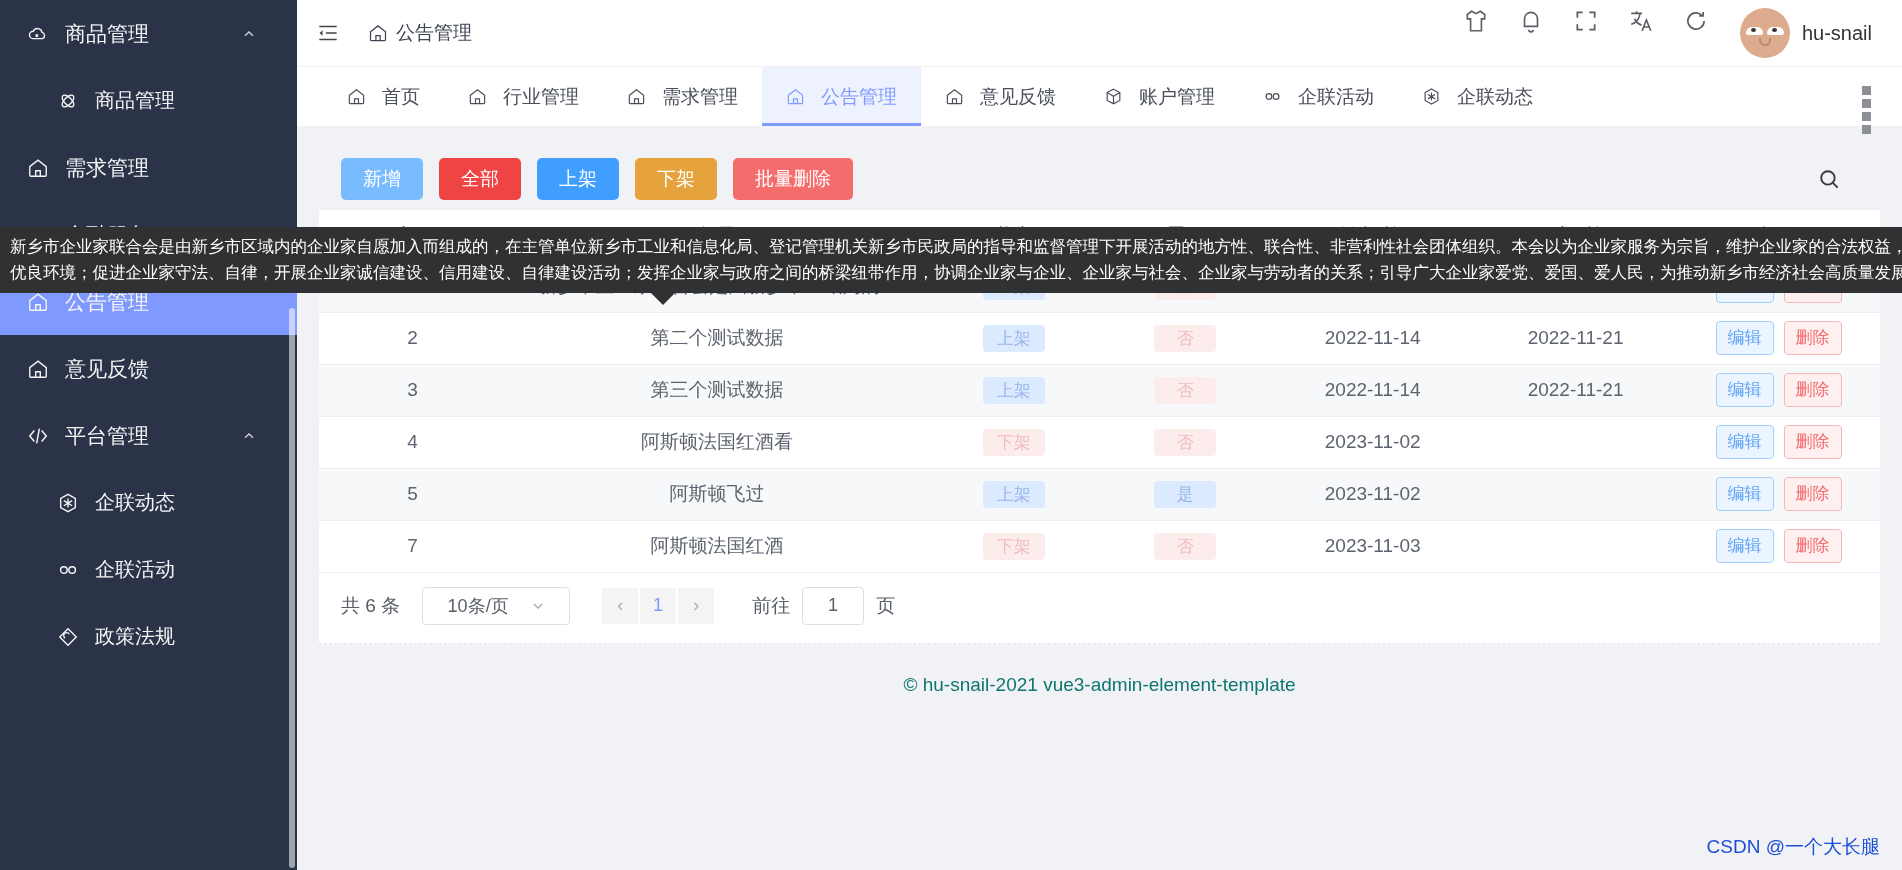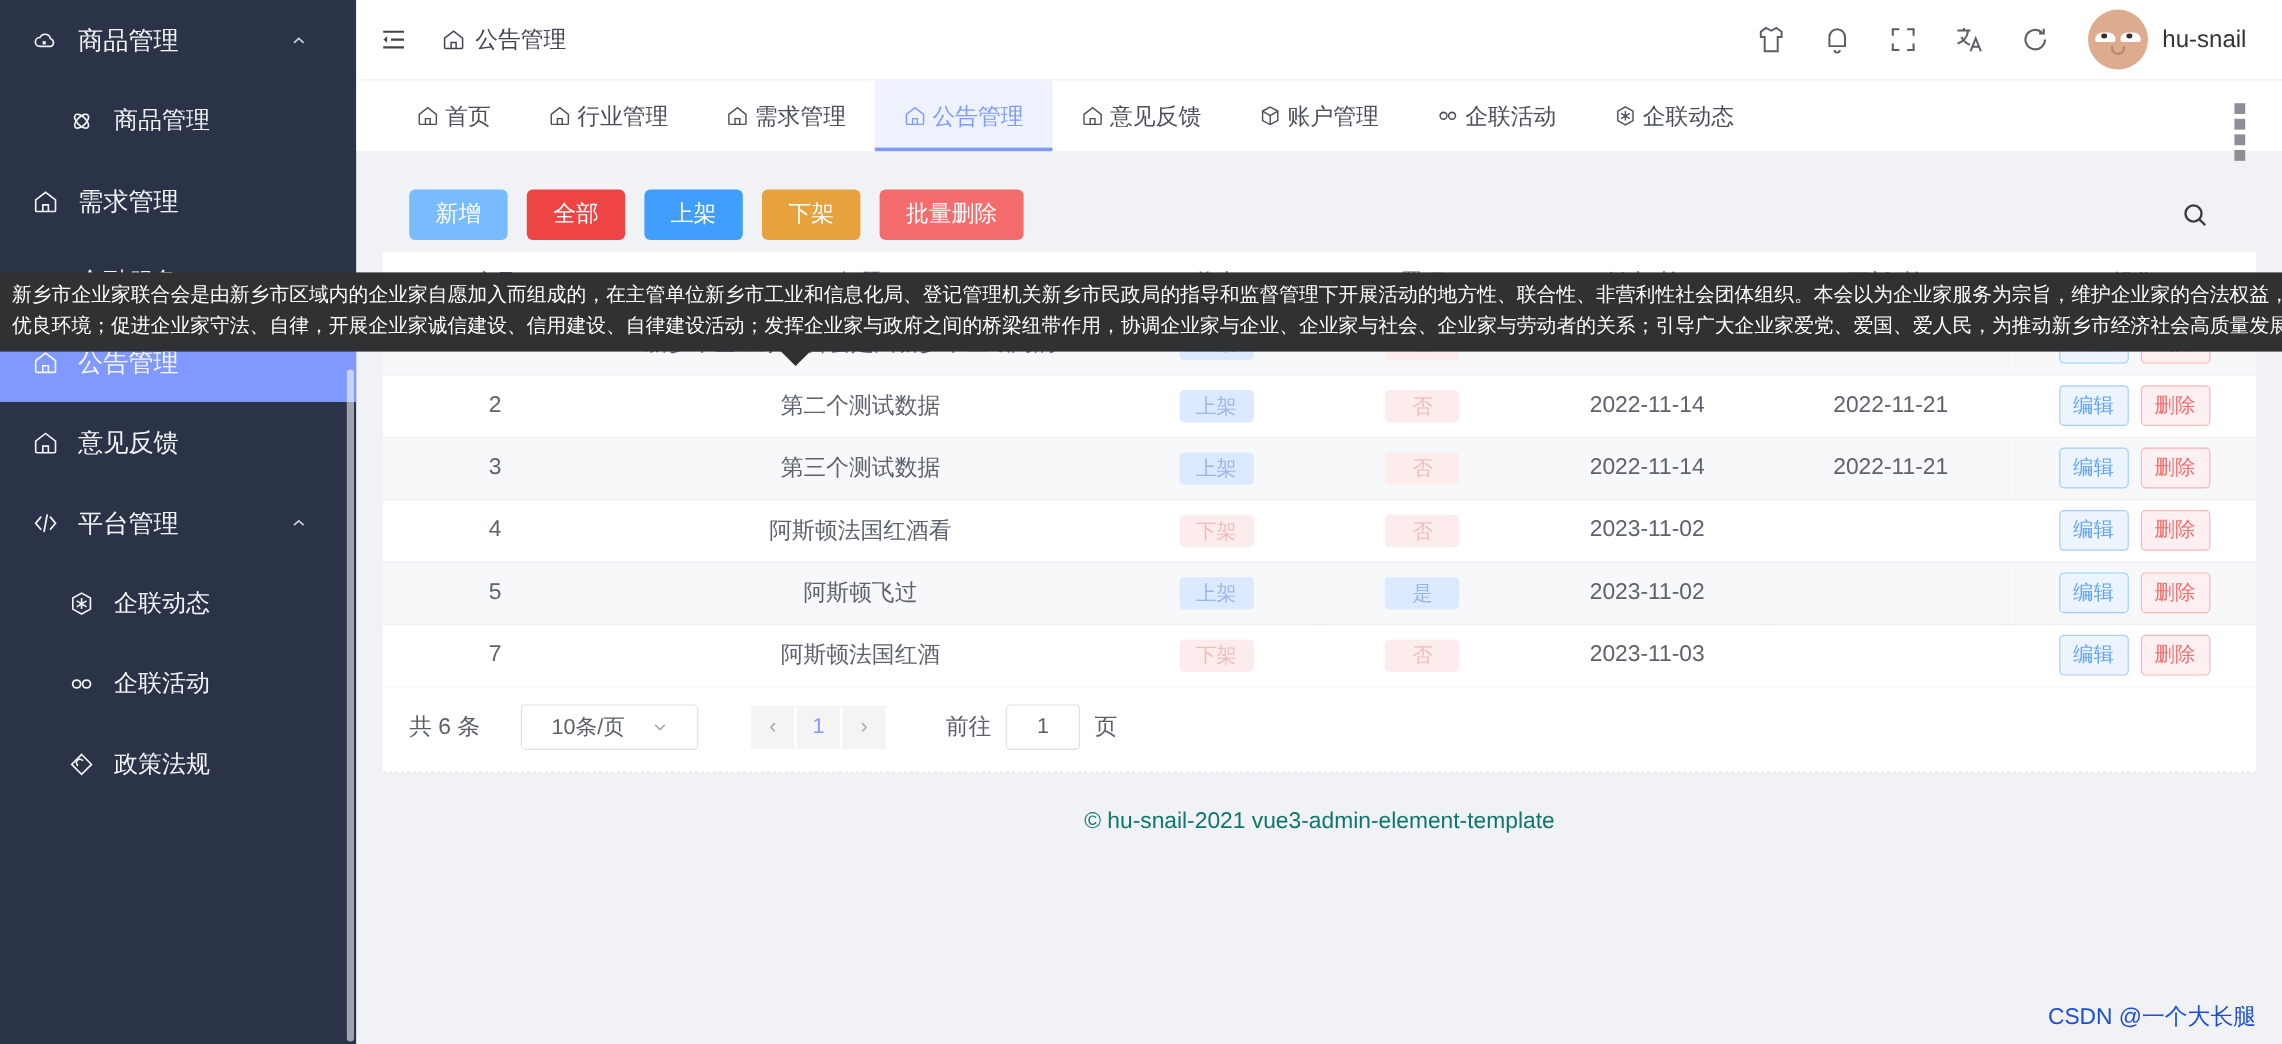--- a/index.html
+++ b/index.html
@@ -64,42 +64,42 @@
     flex: 0 0 66px;
   }
   .hamburger { width: 26px; height: 26px; color: #444; cursor: pointer; flex:0 0 26px;}
   .hamburger svg { width: 100%; height: 100%; display:block; }
   .crumb {
     display: flex; align-items: center; gap: 8px;
     margin-left: 27px; font-size: 19px; color: #3f4551;
   }
   .crumb .ci { width: 20px; height: 20px; }
   .crumb .ci svg { width:100%;height:100%;display:block; }
-  .nav-right { margin-left: auto; display: flex; align-items: center; gap: 29px; }
+  .nav-right { margin-left: auto; display: flex; align-items: flex-start; gap: 29px; }
   .nav-ico { width: 26px; height: 26px; color: #5a5e66; cursor: pointer; }
   .nav-ico svg { width: 100%; height: 100%; display: block; }
   .avatar-wrap { display: flex; align-items: center; gap: 12px; cursor: pointer; margin-left: 2px;}
   .avatar {
     width: 50px; height: 50px; border-radius: 50%;
     background: #ddab8d; position: relative; overflow: hidden;
   }
   .avatar .eye { position:absolute; width:17px;height:8px;border-radius:8px 8px 3px 3px;background:#fdfdfd;top:19px;}
   .avatar .eye.l { left: 6px; } .avatar .eye.r { right: 6px; }
   .avatar .eye:after{content:'';position:absolute;width:5px;height:4px;border-radius:50%;background:#3a2d27;top:1px;left:5px;}
   .avatar .mouth{position:absolute;left:19px;top:30px;width:12px;height:8px;border:2px solid #b98a6c;border-top:none;border-radius:0 0 10px 10px;}
   .uname { font-size: 20px; color: #333; }
 
   
   .tabbar {
     height: 60px; background: #fff; border-top: 1px solid #f0f0f0;
     display: flex; align-items: stretch; padding-left: 26px; padding-right: 18px;
     flex: 0 0 60px;
   }
   .tab {
-    display: flex; align-items: center; gap: 5px;
+    display: flex; align-items: center; gap: 16px;
     padding: 0 24px; font-size: 19px; color: #4a4f59; cursor: pointer;
     position: relative; white-space: nowrap;
   }
   .tab .ti { width: 19px; height: 19px; }
   .tab .ti svg { width:100%;height:100%;display:block; }
   .tab.active { background: #eef1fe; color: #7f9bff; }
   .tab.active:after {
     content:''; position:absolute; left:0; right:0; bottom:0; height:3px; background:#7f9bff;
   }
   .grid-ico { margin-left: auto; align-self: center; width: 22px; height: 22px; cursor:pointer; }
@@ -144,21 +144,21 @@
   .tag.pink { background: #fdecec; color: #efbcbc; }
   .op-btn {
     display: inline-block; padding: 6px 11px; border-radius: 4px;
     font-size: 17px; line-height: 1.2; cursor: pointer; margin: 0 5px;
   }
   .op-btn.edit { border: 1px solid #a0cfff; background: #ecf5ff; color: #5fa4f8; }
   .op-btn.del  { border: 1px solid #fab6b6; background: #fef0f0; color: #f56c6c; }
 
   
   .pager {
-    display: flex; align-items: center; gap: 30px;
+    display: flex; align-items: center; gap: 18px;
     padding: 14px 22px 18px 22px; background: #fff;
     font-size: 19px; color: #5a6069;
     border-bottom: 1px dashed #e4e7ed;
   }
   .pg-total { margin-right: 4px; }
   .pg-select {
     width: 148px; height: 38px; border: 1px solid #dcdfe6; border-radius: 4px;
     display: flex; align-items: center; justify-content: center; gap: 22px;
     font-size: 18px; color: #5a6069; cursor: pointer; background: #fff;
   }

